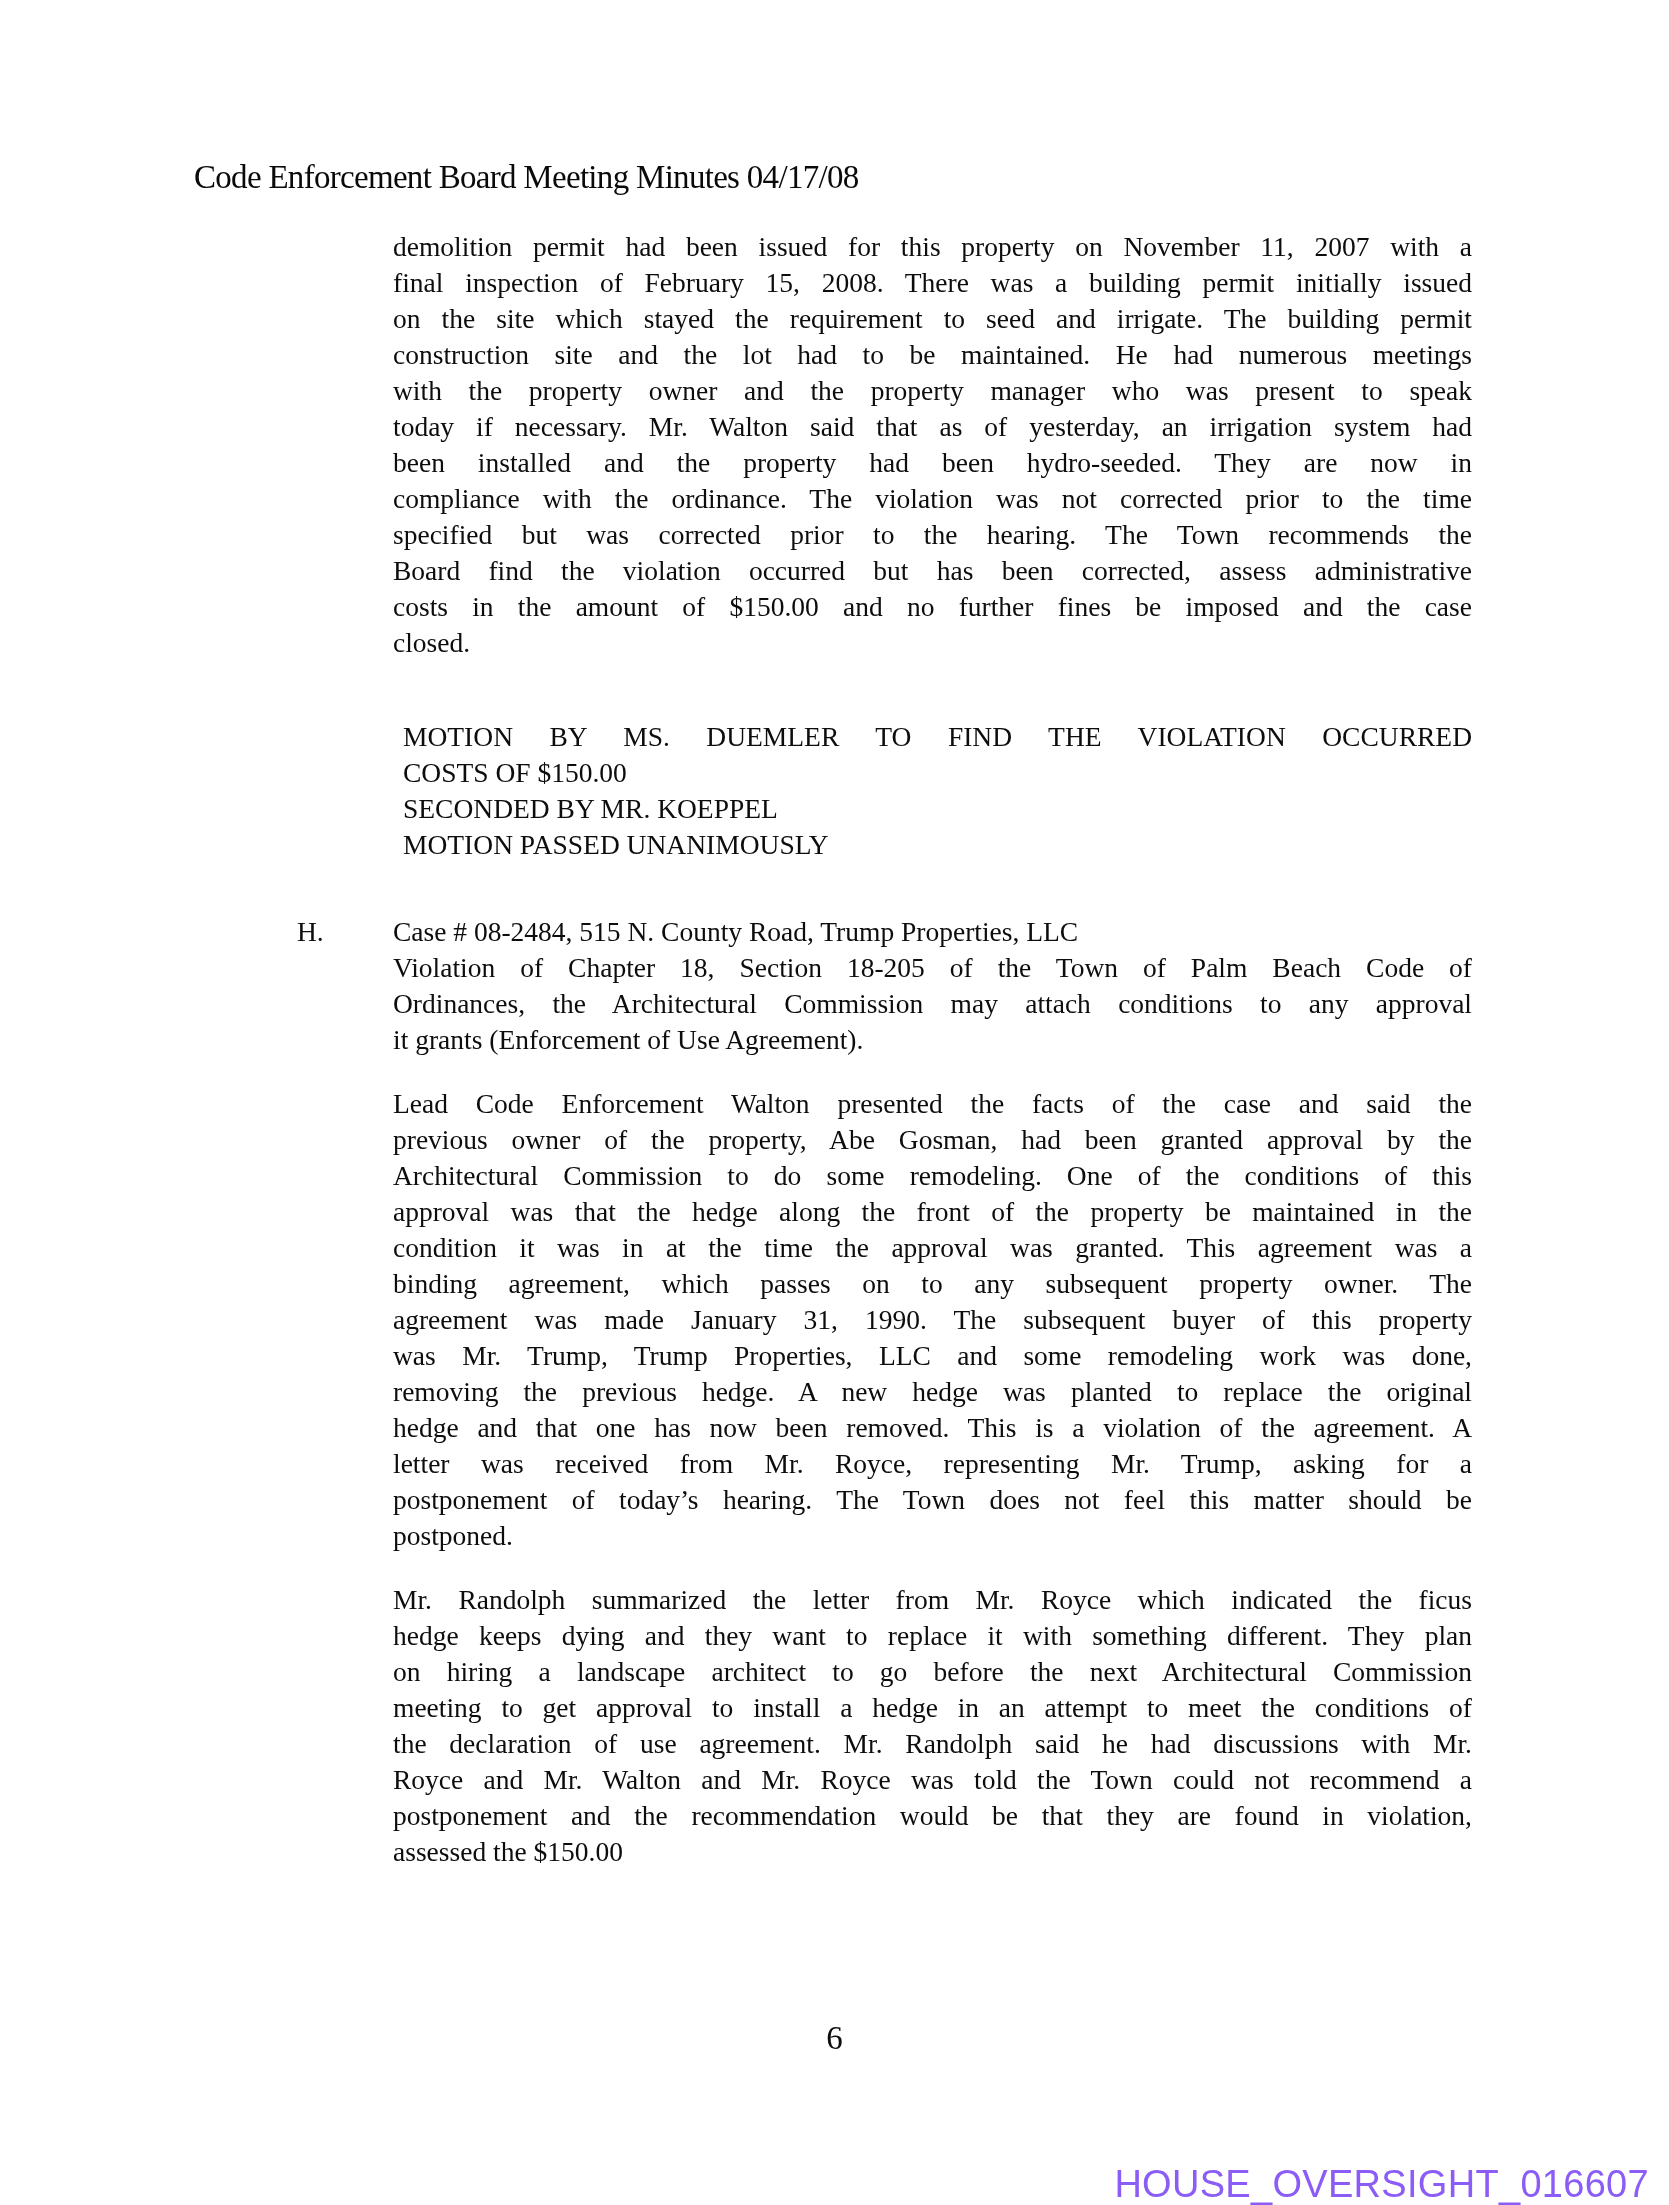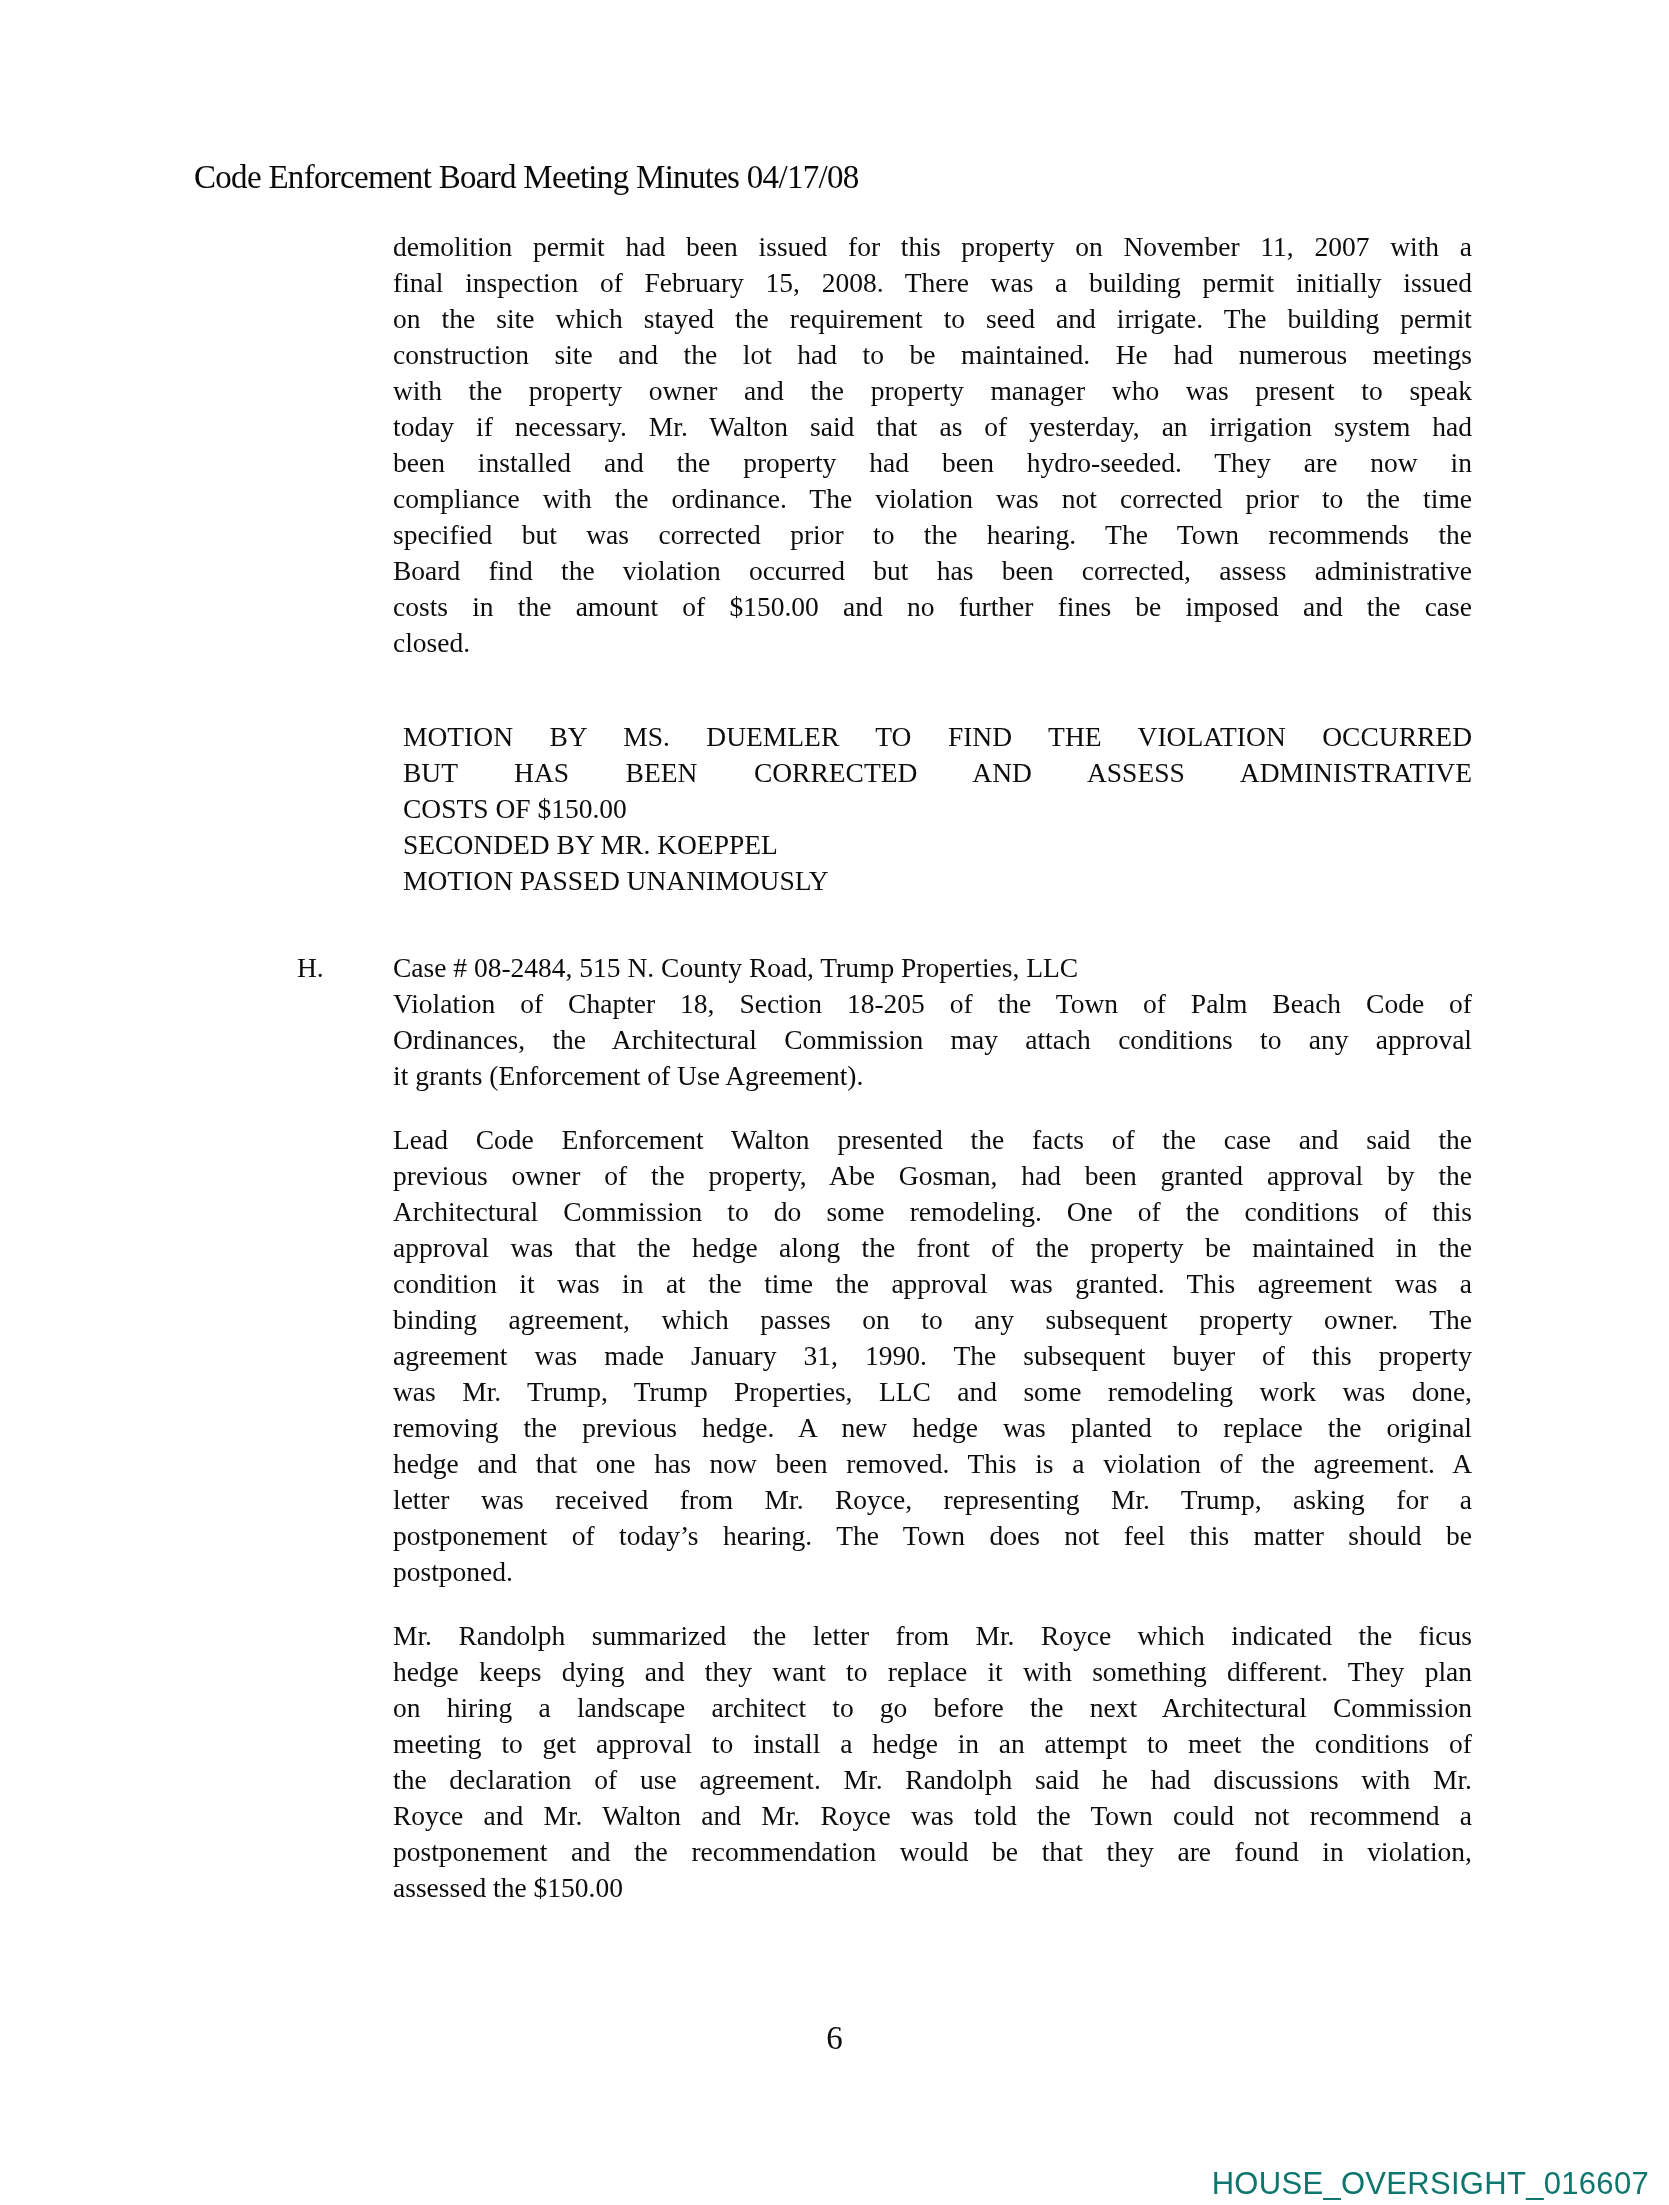--- a/index.html
+++ b/index.html
@@ -64,24 +64,24 @@
     width: 1669px;
     text-align: center;
     font-size: 33px;
     line-height: 36px;
   }
   .bates-stamp {
     position: absolute;
     right: 20px;
     top: 2167px;
     font-family: "Liberation Sans", "DejaVu Sans", sans-serif;
-    font-size: 31px;
+    font-size: 38px;
     line-height: 34px;
     letter-spacing: 0.3px;
-    color: #0f766e;
+    color: #8b5cf6;
     white-space: nowrap;
   }
 </style>
 </head>
 <body>
 
 <div class="page">
   <div class="doc-header">Code Enforcement Board Meeting Minutes 04/17/08</div>
 
   <div class="doc-body" id="doc-body">
@@ -94,21 +94,20 @@
         <div class="line justify">today if necessary.  Mr. Walton said that as of yesterday, an irrigation system had</div>
         <div class="line justify">been installed and the property had been hydro-seeded.  They are now in</div>
         <div class="line justify">compliance with the ordinance.  The violation was not corrected prior to the time</div>
         <div class="line justify">specified but was corrected prior to the hearing.  The Town recommends the</div>
         <div class="line justify">Board find the violation occurred but has been corrected, assess administrative</div>
         <div class="line justify">costs in the amount of $150.00 and no further fines be imposed and the case</div>
         <div class="line">closed.</div>
       </div>
       <div class="block motion">
         <div class="line justify">MOTION BY MS. DUEMLER TO FIND THE VIOLATION OCCURRED</div>
-        <div class="line justify">BUT HAS BEEN CORRECTED AND ASSESS ADMINISTRATIVE</div>
         <div class="line">COSTS OF $150.00</div>
         <div class="line">SECONDED BY MR. KOEPPEL</div>
         <div class="line">MOTION PASSED UNANIMOUSLY</div>
       </div>
       <div class="block case">
         <span class="outline-label">H.</span>
         <div class="line underline">Case # 08-2484, 515 N. County Road, Trump Properties, LLC</div>
         <div class="line justify">Violation of Chapter 18, Section 18-205 of the Town of Palm Beach Code of</div>
         <div class="line justify">Ordinances, the Architectural Commission may attach conditions to any approval</div>
         <div class="line">it grants (Enforcement of Use Agreement).</div>

